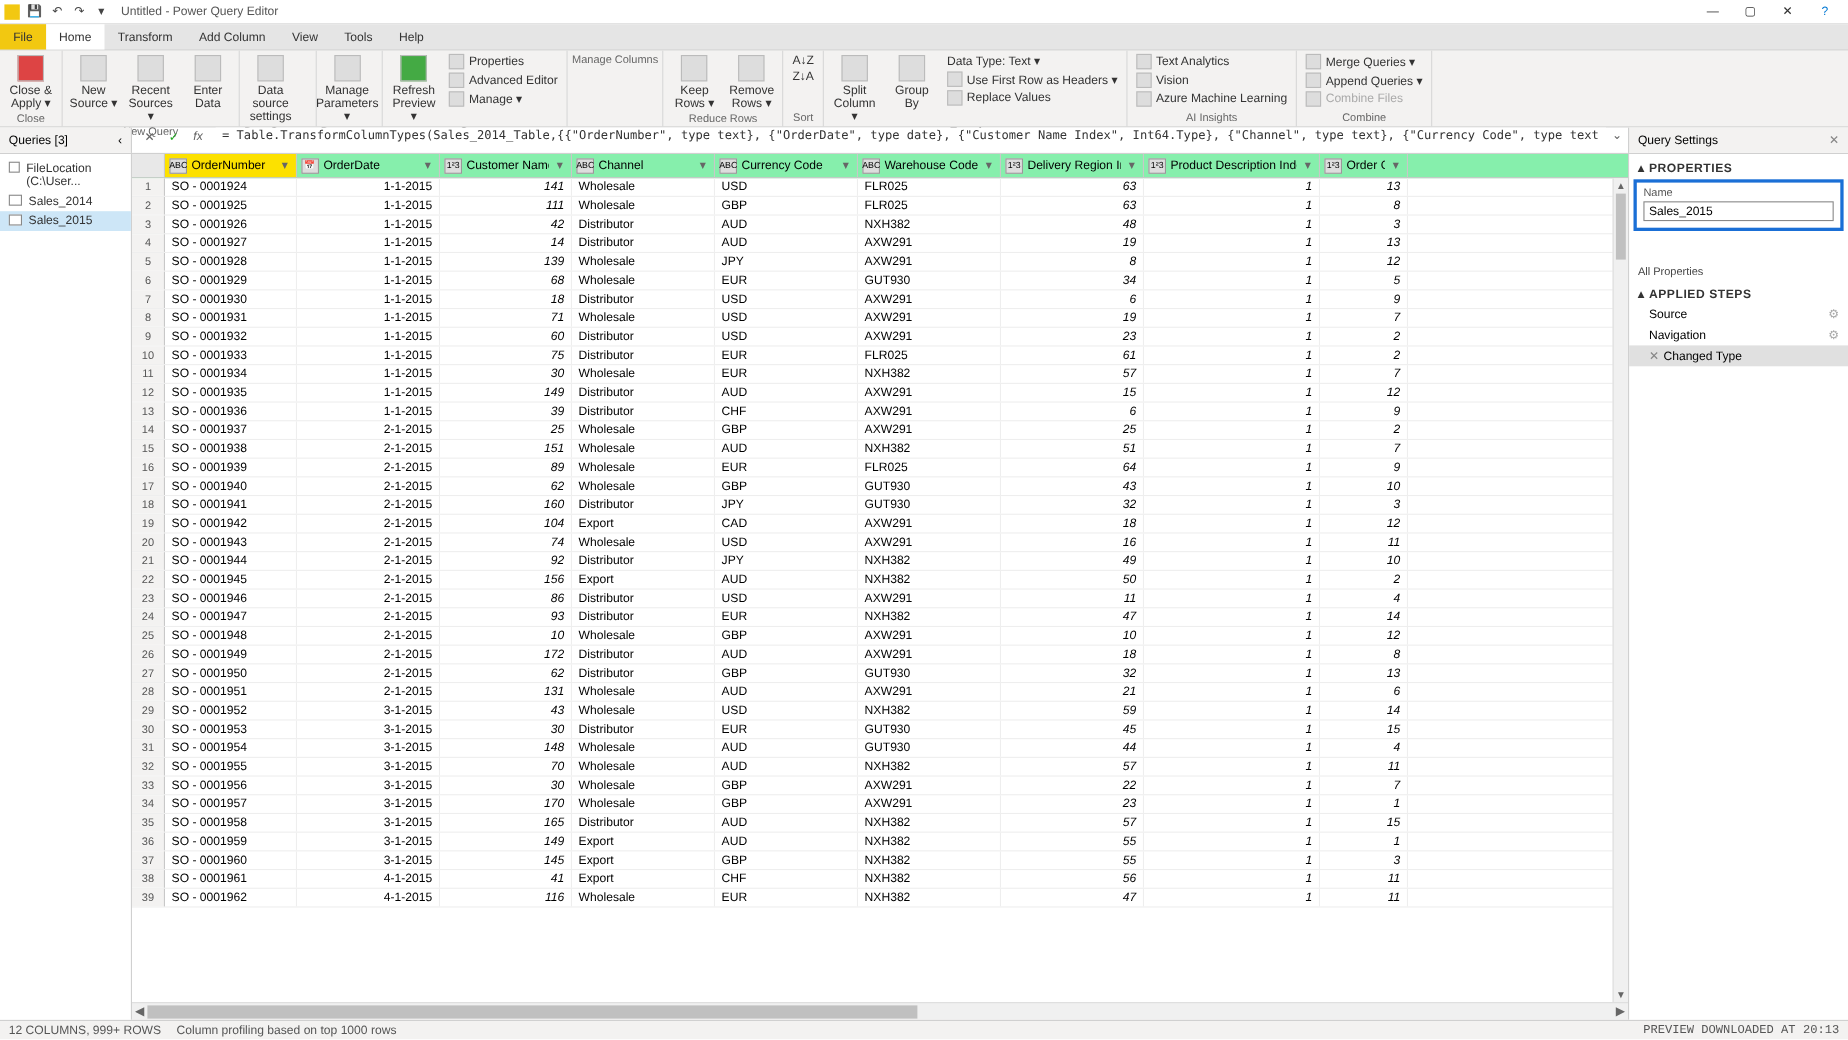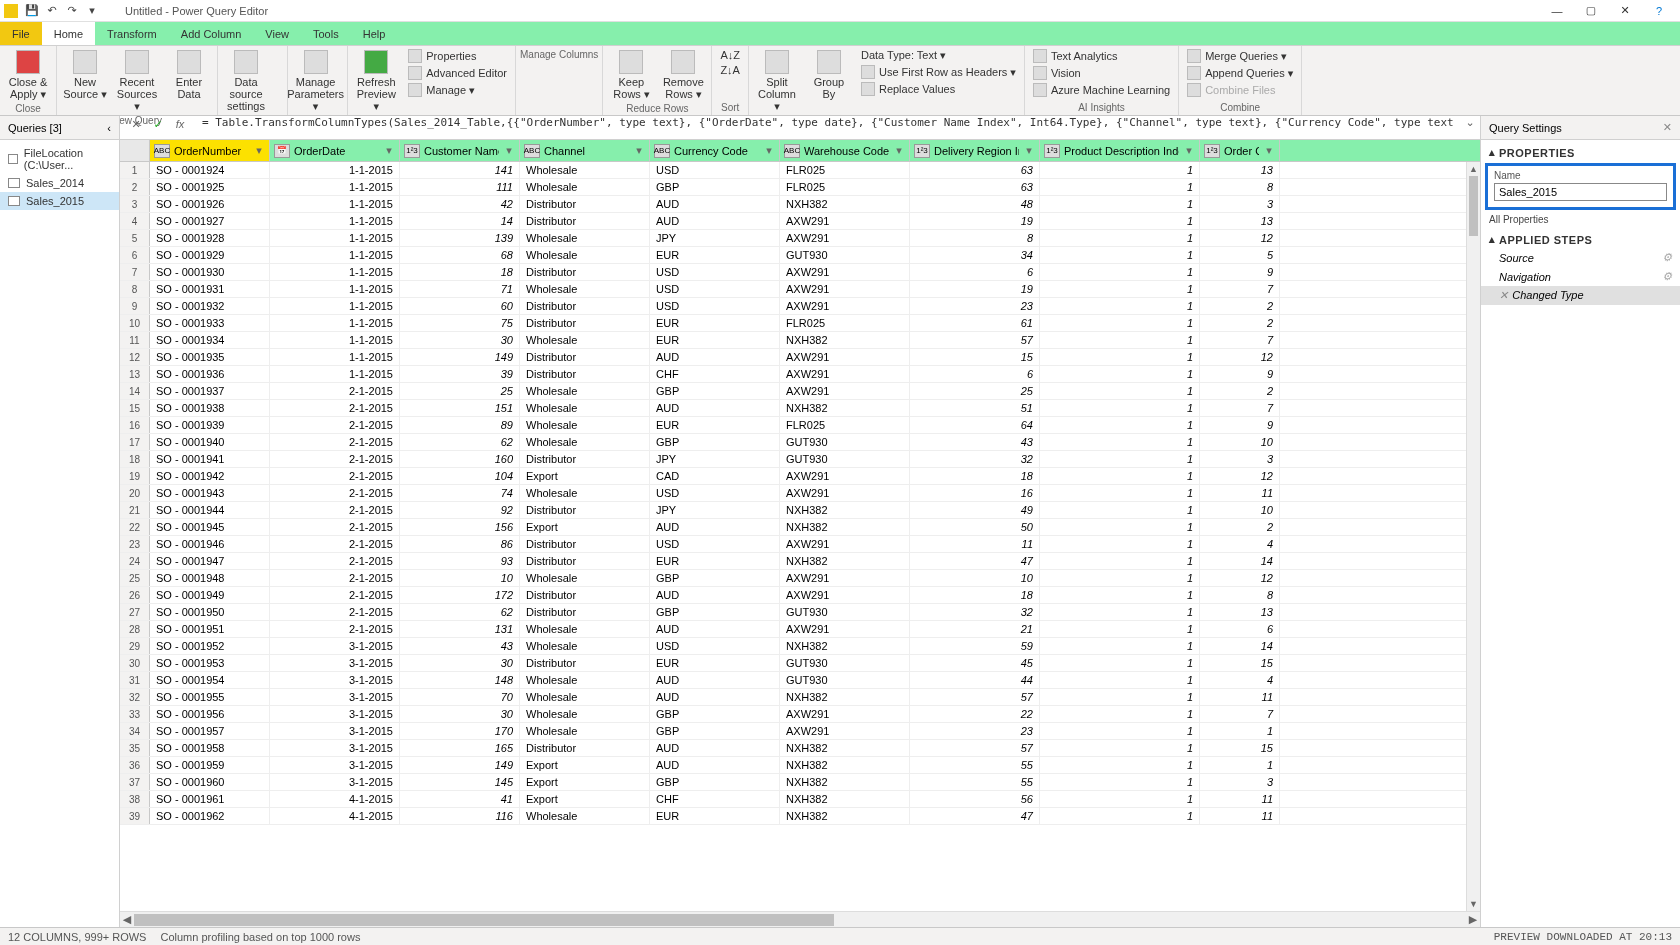--- a/index.html
+++ b/index.html
@@ -2,26 +2,26 @@
 <html><head>
 <meta charset="utf-8">
 <style>
 * { margin: 0; padding: 0; box-sizing: border-box; font-family: "Segoe UI", Tahoma, sans-serif; font-size: 11px; }
 body { background: #fff; overflow: hidden; width: 1680px; height: 945px; }
 
 
 .titlebar { height: 22px; background: #fff; display: flex; align-items: center; padding: 0 4px; border-bottom: 1px solid #e0e0e0; }
 .titlebar .app-icon { width: 14px; height: 14px; background: #f2c811; margin-right: 4px; }
 .qat-btn { width: 18px; height: 18px; display: flex; align-items: center; justify-content: center; margin: 0 1px; color: #444; cursor: pointer; }
-.titlebar-title { margin-left: 23px; color: #555; }
+.titlebar-title { margin-left: 8px; color: #555; }
 .win-controls { margin-left: auto; display: flex; }
 .win-btn { width: 34px; height: 22px; display: flex; align-items: center; justify-content: center; color: #333; cursor: pointer; }
 
 
-.menubar { height: 24px; background: #86efac; display: flex; align-items: stretch; border-bottom: 1px solid #d0d0d0; }
+.menubar { height: 24px; background: #e5e5e5; display: flex; align-items: stretch; border-bottom: 1px solid #d0d0d0; }
 .menu-tab { padding: 0 12px; display: flex; align-items: center; color: #333; cursor: pointer; }
 .menu-tab.file { background: #f2c811; color: #333; font-weight: 400; }
 .menu-tab.active { background: #fff; }
 
 
 .ribbon { height: 70px; background: #f3f2f1; display: flex; border-bottom: 1px solid #c8c8c8; }
 .rgroup { display: flex; flex-direction: column; border-right: 1px solid #d8d8d8; padding: 2px 4px 0; }
 .rgroup-body { flex: 1; display: flex; align-items: flex-start; gap: 4px; }
 .rgroup-label { text-align: center; color: #666; font-size: 10px; padding: 1px 0 2px; }
 .rbtn-lg { display: flex; flex-direction: column; align-items: center; justify-content: flex-start; width: 48px; padding: 2px; cursor: pointer; text-align: center; line-height: 1.1; color: #333; }
@@ -35,21 +35,21 @@
 .formula-row { height: 24px; display: flex; align-items: flex-start; border-bottom: 1px solid #d0d0d0; background: #fff; }
 .queries-panel-header { width: 120px; padding: 0 8px; display: flex; align-items: center; justify-content: space-between; background: #f3f2f1; height: 100%; border-right: 1px solid #d0d0d0; }
 .fx-controls { display: flex; align-items: center; gap: 6px; padding: 0 8px; }
 .fx-btn { width: 16px; height: 16px; display: flex; align-items: center; justify-content: center; color: #666; cursor: pointer; }
 .formula-input { flex: 1; border: none; outline: none; padding: 0 6px; font-family: Consolas, monospace; font-size: 11px; color: #333; }
 .formula-expand { width: 20px; text-align: center; cursor: pointer; color: #666; }
 
 
 .main { display: flex; height: calc(945px - 22px - 24px - 70px - 24px - 18px); }
 .queries-panel { width: 120px; background: #fff; border-right: 1px solid #d0d0d0; padding: 4px 0; }
-.query-item { display: flex; align-items: center; gap: 6px; padding: 3px 8px; cursor: pointer; color: #333; }
+.query-item { display: flex; gap: 6px; padding: 3px 8px; cursor: pointer; color: #333; }
 .query-item.selected { background: #cde6f7; }
 .query-icon { width: 12px; height: 10px; border: 1px solid #888; background: #fff; }
 
 .table-area { flex: 1; display: flex; flex-direction: column; overflow: hidden; position: relative; }
 .grid-header { display: flex; background: #86efac; border-bottom: 1px solid #c8c8c8; height: 22px; }
 .row-hdr { width: 30px; background: #e8e8e8; border-right: 1px solid #c8c8c8; }
 .col-hdr { display: flex; align-items: center; padding: 0 4px; border-right: 1px solid #c8c8c8; gap: 4px; position: relative; cursor: pointer; }
 .col-hdr.selected { background: #fce100; }
 .type-icon { width: 16px; height: 14px; background: #ddd; border: 1px solid #999; font-size: 8px; display:flex; align-items:center; justify-content:center; }
 .col-name { flex: 1; white-space: nowrap; overflow: hidden; }
@@ -70,22 +70,22 @@
 .hscroll-row .arrow { width: 14px; text-align: center; cursor: pointer; color: #666; }
 .hscroll-row .track { flex: 1; height: 12px; position: relative; }
 .hscroll-row .thumb { position: absolute; left: 0; width: 700px; top: 0; bottom: 0; background: #c0c0c0; cursor: pointer; }
 
 
 .settings-panel { width: 200px; border-left: 1px solid #d0d0d0; background: #fff; display: flex; flex-direction: column; }
 .section-hdr { font-weight: bold; font-size: 10px; letter-spacing: 0.5px; color: #333; padding: 6px 8px 2px; display: flex; align-items: center; gap: 4px; }
 .highlight-box { border: 3px solid #1a6fd6; margin: 2px 4px; padding: 4px 6px 6px; }
 .name-label { font-size: 10px; color: #555; margin-bottom: 2px; }
 .name-input { width: 100%; border: 1px solid #888; padding: 2px 4px; font-size: 11px; }
-.allprops { font-size: 10px; color: #444; padding: 2px 8px; cursor: pointer; }
-.step-item { display: flex; align-items: center; justify-content: space-between; padding: 3px 8px 3px 18px; cursor: pointer; font-style: italic; }
+.allprops { font-size: 10px; color: #444; padding: 2px 8px; cursor: pointer; margin-top: 28px; }
+.step-item { display: flex; align-items: center; justify-content: space-between; padding: 3px 8px 3px 18px; cursor: pointer; }
 .step-item.selected { background: #e0e0e0; }
 .step-del { color: #888; margin-right: 4px; }
 .step-gear { color: #aaa; }
 
 
 .statusbar { height: 18px; background: #f3f2f1; border-top: 1px solid #c8c8c8; display: flex; align-items: center; padding: 0 8px; color: #555; font-size: 10px; gap: 14px; }
 .statusbar .right { margin-left: auto; font-family: Liberation Mono, monospace; }
 
 
 .cw-order { width: 120px; }

